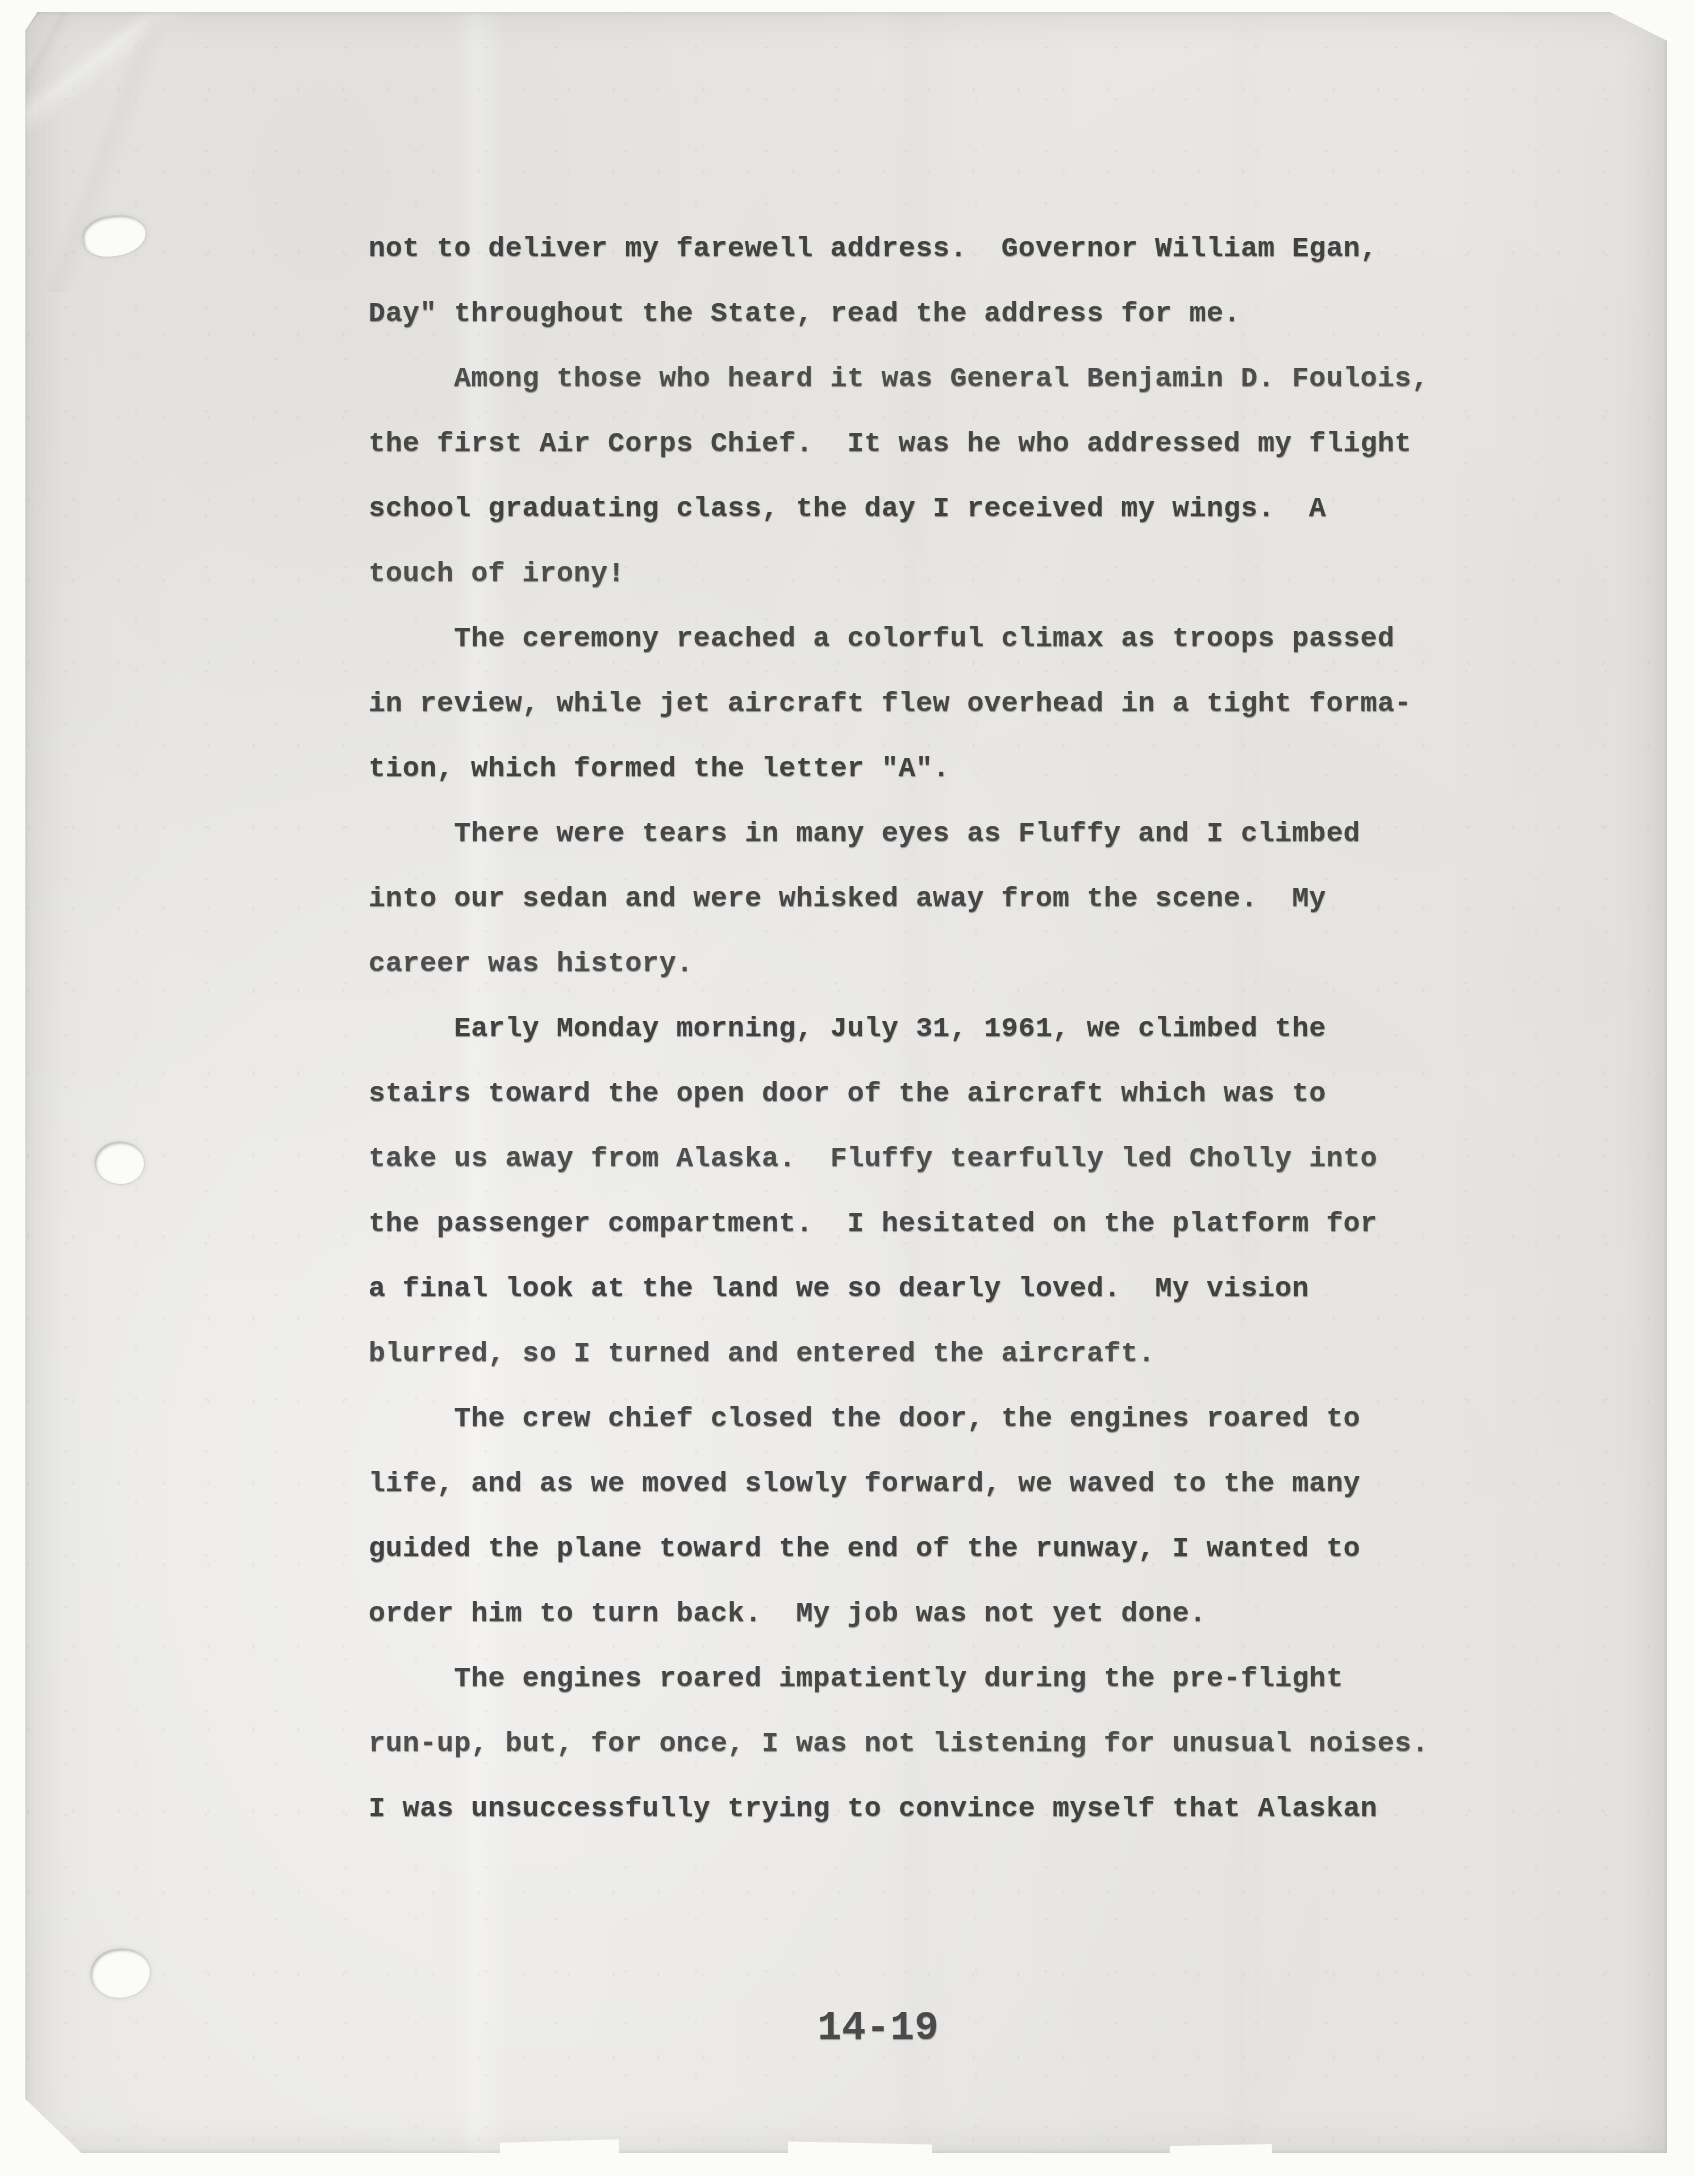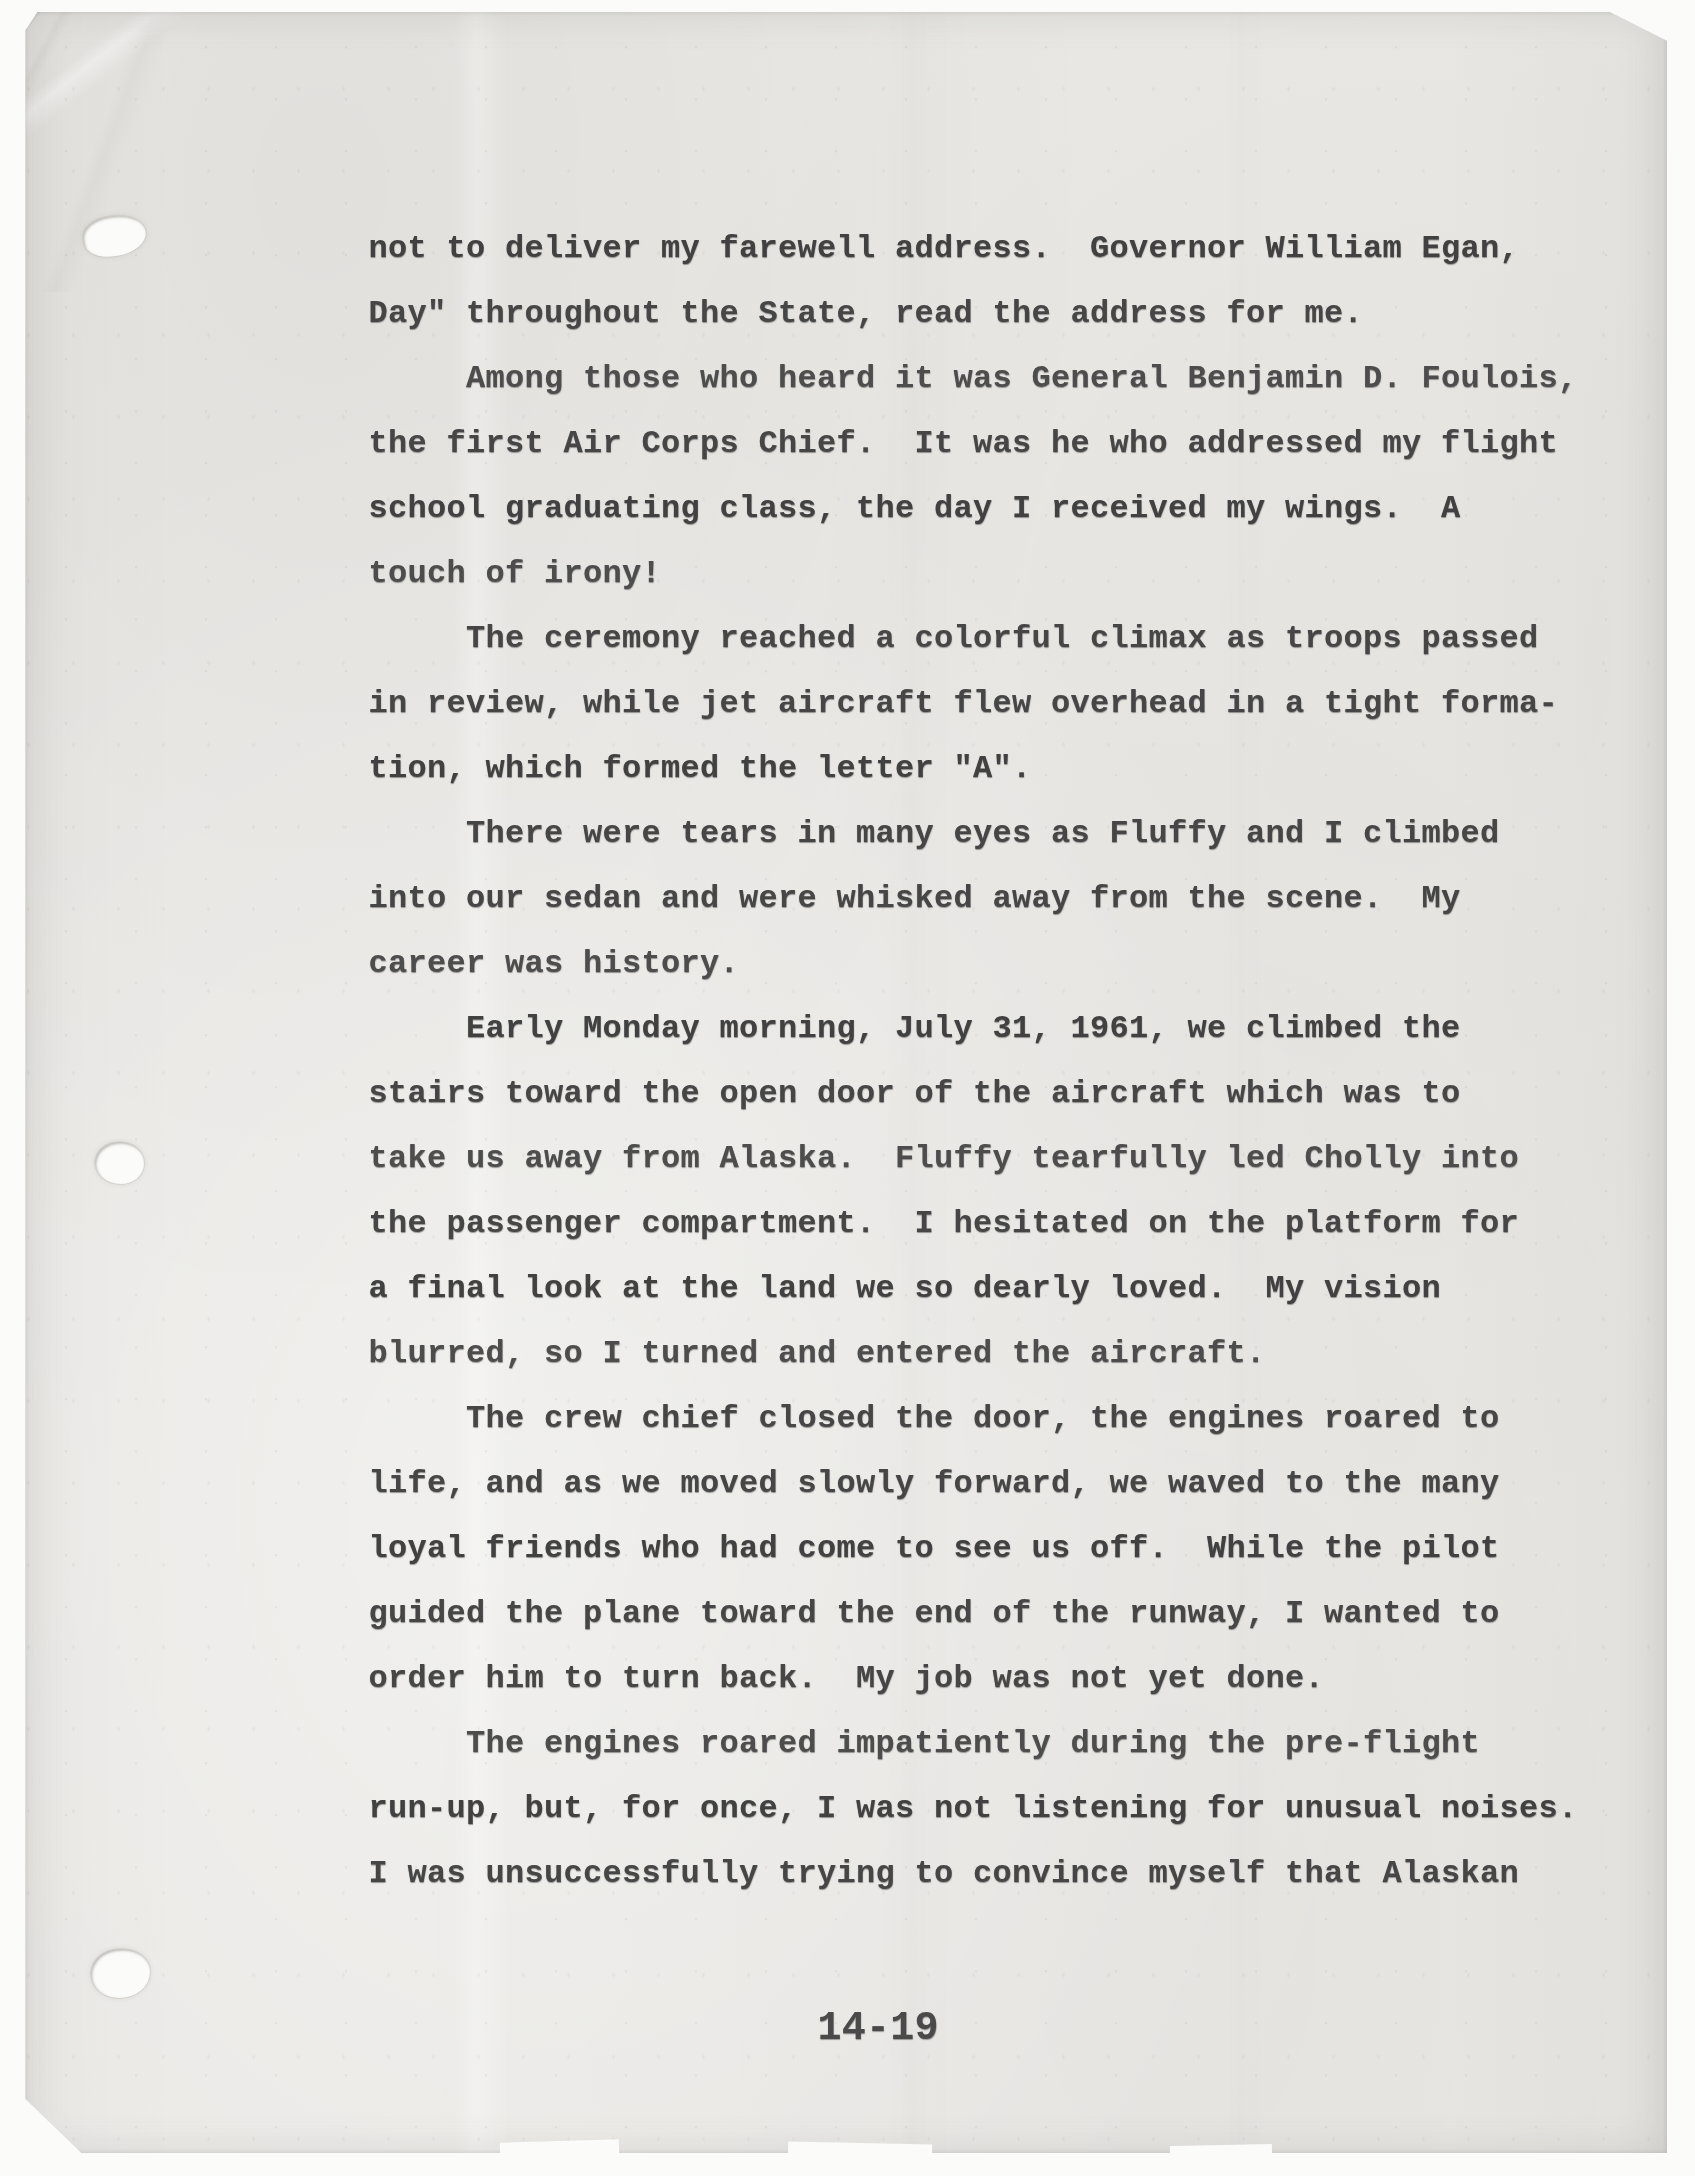--- a/index.html
+++ b/index.html
@@ -86,21 +86,21 @@
       linear-gradient(110deg, transparent 110px, rgba(0,0,0,0.022) 123px, transparent 144px);
     pointer-events: none;
   }
 
   
   .typed {
     position: absolute;
     left: 343px;
     top: 204px;
     color: #464646;
-    font-size: 32px;
+    font-size: 28px;
     font-weight: 700;
     letter-spacing: 0.3px;
     text-shadow: 0.3px 0.5px 1.1px rgba(70,70,70,0.55);
   }
   .line {
     height: 65px;
     line-height: 65px;
     white-space: pre;
   }
   .line:nth-child(3n)   { color: #4d4d4d; }
@@ -168,21 +168,20 @@
       <div class="line">into our sedan and were whisked away from the scene.  My</div>
       <div class="line">career was history.</div>
       <div class="line">     Early Monday morning, July 31, 1961, we climbed the</div>
       <div class="line">stairs toward the open door of the aircraft which was to</div>
       <div class="line">take us away from Alaska.  Fluffy tearfully led Cholly into</div>
       <div class="line">the passenger compartment.  I hesitated on the platform for</div>
       <div class="line">a final look at the land we so dearly loved.  My vision</div>
       <div class="line">blurred, so I turned and entered the aircraft.</div>
       <div class="line">     The crew chief closed the door, the engines roared to</div>
       <div class="line">life, and as we moved slowly forward, we waved to the many</div>
-      <div class="line">loyal friends who had come to see us off.  While the pilot</div>
       <div class="line">guided the plane toward the end of the runway, I wanted to</div>
       <div class="line">order him to turn back.  My job was not yet done.</div>
       <div class="line">     The engines roared impatiently during the pre-flight</div>
       <div class="line">run-up, but, for once, I was not listening for unusual noises.</div>
       <div class="line">I was unsuccessfully trying to convince myself that Alaskan</div>
     </div>
 
     <div class="page-number">14-19</div>
   </div>
 

